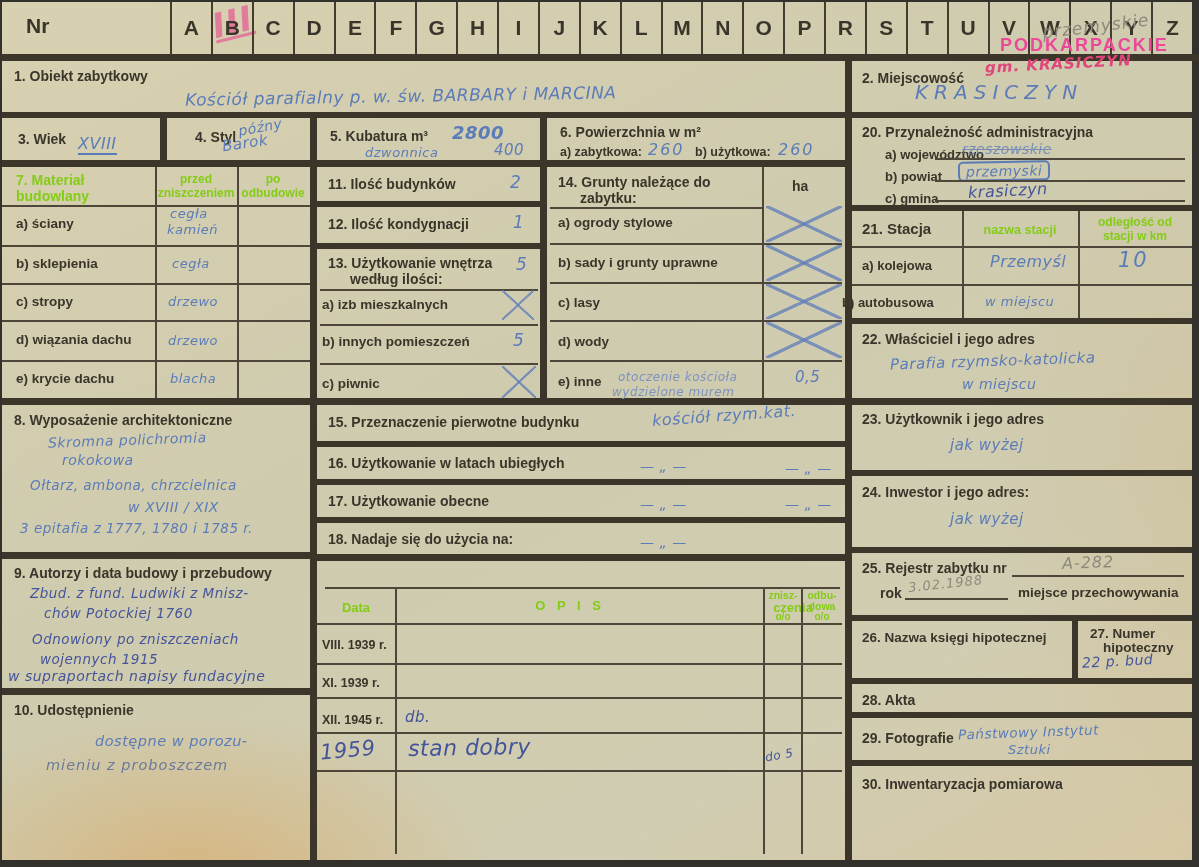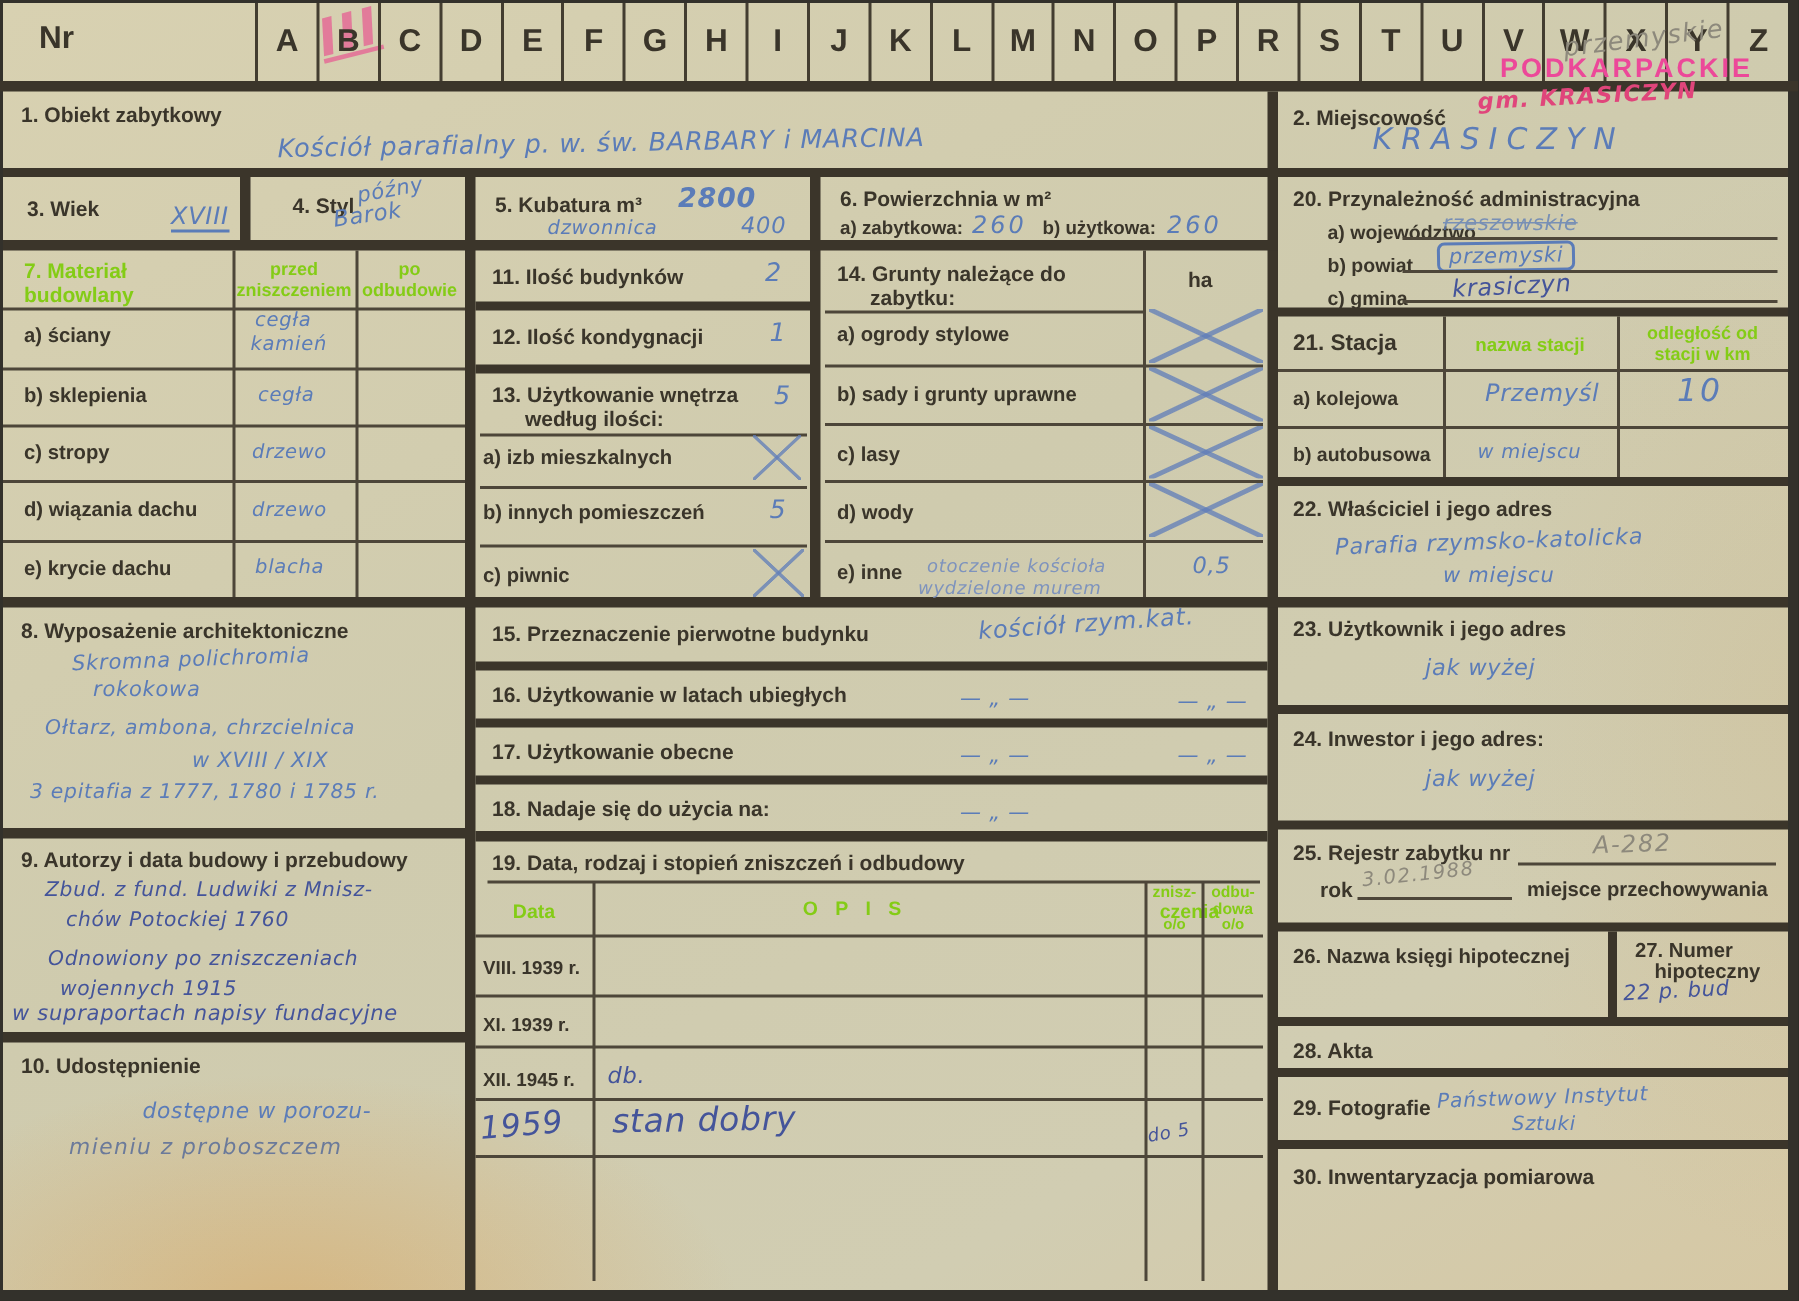--- a/index.html
+++ b/index.html
@@ -77,21 +77,21 @@
 
 <div class="bar" style="left:845px;top:61px;width:7px;height:799px;"></div>
 
 <div class="abs lbl" style="left:862px;top:70px;font-size:14px;">2. Miejscowość</div>
 <div class="abs hwr" style="left:985px;top:55px;font-size:15px;transform:rotate(-3deg);">gm. KRASICZYN</div>
 <div class="abs hwb" style="left:915px;top:80px;font-size:20px;letter-spacing:6px;">KRASICZYN</div>
 
 <div class="bar" style="left:2px;top:112px;width:1190px;height:6px;"></div>
 
 <div class="abs lbl" style="left:18px;top:131px;font-size:14px;">3. Wiek</div>
-<div class="abs hwb" style="left:78px;top:134px;font-size:16px;border-bottom:2px solid #5b7cb8;margin-left:36px;">XVIII</div>
+<div class="abs hwb" style="left:78px;top:134px;font-size:16px;border-bottom:2px solid #5b7cb8;">XVIII</div>
 <div class="bar" style="left:160px;top:118px;width:7px;height:42px;"></div>
 
 <div class="abs lbl" style="left:176px;top:129px;font-size:14px;margin-left:19px;">4. Styl</div>
 <div class="abs hwb" style="left:238px;top:119px;font-size:14px;transform:rotate(-10deg);">późny</div>
 <div class="abs hwb" style="left:222px;top:134px;font-size:15px;transform:rotate(-8deg);">Barok</div>
 
 <div class="bar" style="left:310px;top:118px;width:7px;height:742px;"></div>
 
 <div class="abs lbl" style="left:330px;top:128px;font-size:14px;">5. Kubatura m³</div>
 <div class="abs hwb" style="left:452px;top:122px;font-size:18px;font-weight:700;">2800</div>
@@ -219,21 +219,20 @@
 
 <div class="abs lbl" style="left:328px;top:493px;font-size:14px;">17. Użytkowanie obecne</div>
 <div class="abs hwb" style="left:640px;top:496px;font-size:14px;">— „ —</div>
 <div class="abs hwb" style="left:785px;top:496px;font-size:14px;">— „ —</div>
 <div class="bar" style="left:317px;top:517px;width:528px;height:6px;"></div>
 
 <div class="abs lbl" style="left:328px;top:531px;font-size:14px;">18. Nadaje się do użycia na:</div>
 <div class="abs hwb" style="left:640px;top:534px;font-size:14px;">— „ —</div>
 <div class="bar" style="left:317px;top:554px;width:528px;height:7px;"></div>
 
-<div class="abs lbl" style="left:328px;top:567px;font-size:14px;">19. Data, rodzaj i stopień zniszczeń i odbudowy</div>
 <div class="hl" style="left:325px;top:587px;width:515px;"></div>
 <div class="abs lblw ctr" style="left:317px;top:600px;width:78px;font-size:13px;">Data</div>
 <div class="abs lblw ctr" style="left:395px;top:598px;width:350px;font-size:13px;letter-spacing:4px;">O P I S</div>
 <div class="abs lblw ctr" style="left:764px;top:589px;width:38px;font-size:10.5px;">znisz-</div>
 <div class="abs lblw ctr" style="left:764px;top:600px;width:58px;font-size:13px;">czenia</div>
 <div class="abs lblw ctr" style="left:764px;top:611px;width:38px;font-size:10px;">o/o</div>
 <div class="abs lblw ctr" style="left:802px;top:589px;width:40px;font-size:10.5px;">odbu-</div>
 <div class="abs lblw ctr" style="left:802px;top:600px;width:40px;font-size:10.5px;">dowa</div>
 <div class="abs lblw ctr" style="left:802px;top:611px;width:40px;font-size:10px;">o/o</div>
 <div class="vl" style="left:395px;top:588px;height:266px;"></div>
@@ -269,21 +268,21 @@
 <div class="abs lblw ctr" style="left:962px;top:223px;width:116px;font-size:12.5px;">nazwa stacji</div>
 <div class="abs lblw ctr" style="left:1080px;top:215px;width:110px;font-size:12px;">odległość od</div>
 <div class="abs lblw ctr" style="left:1080px;top:229px;width:110px;font-size:12px;">stacji w km</div>
 <div class="vl" style="left:962px;top:211px;height:107px;"></div>
 <div class="vl" style="left:1078px;top:211px;height:107px;"></div>
 <div class="hl" style="left:852px;top:246px;width:340px;"></div>
 <div class="abs lbl" style="left:862px;top:258px;font-size:13px;">a) kolejowa</div>
 <div class="abs hwb" style="left:990px;top:252px;font-size:16px;">Przemyśl</div>
 <div class="abs hwb" style="left:1118px;top:248px;font-size:21px;letter-spacing:2px;">10</div>
 <div class="hl" style="left:852px;top:284px;width:340px;"></div>
-<div class="abs lbl" style="left:862px;top:295px;font-size:13px;">b) autobusowa</div>
+<div class="abs lbl" style="left:842px;top:295px;font-size:13px;">b) autobusowa</div>
 <div class="abs hwb" style="left:985px;top:294px;font-size:13px;">w miejscu</div>
 <div class="bar" style="left:852px;top:318px;width:340px;height:6px;"></div>
 
 <div class="abs lbl" style="left:862px;top:331px;font-size:14px;">22. Właściciel i jego adres</div>
 <div class="abs hwb" style="left:890px;top:352px;font-size:15px;transform:rotate(-2deg);">Parafia rzymsko-katolicka</div>
 <div class="abs hwb" style="left:962px;top:376px;font-size:14px;">w miejscu</div>
 
 <div class="abs lbl" style="left:862px;top:411px;font-size:14px;">23. Użytkownik i jego adres</div>
 <div class="abs hwb" style="left:950px;top:436px;font-size:15px;">jak wyżej</div>
 <div class="bar" style="left:852px;top:470px;width:340px;height:6px;"></div>

